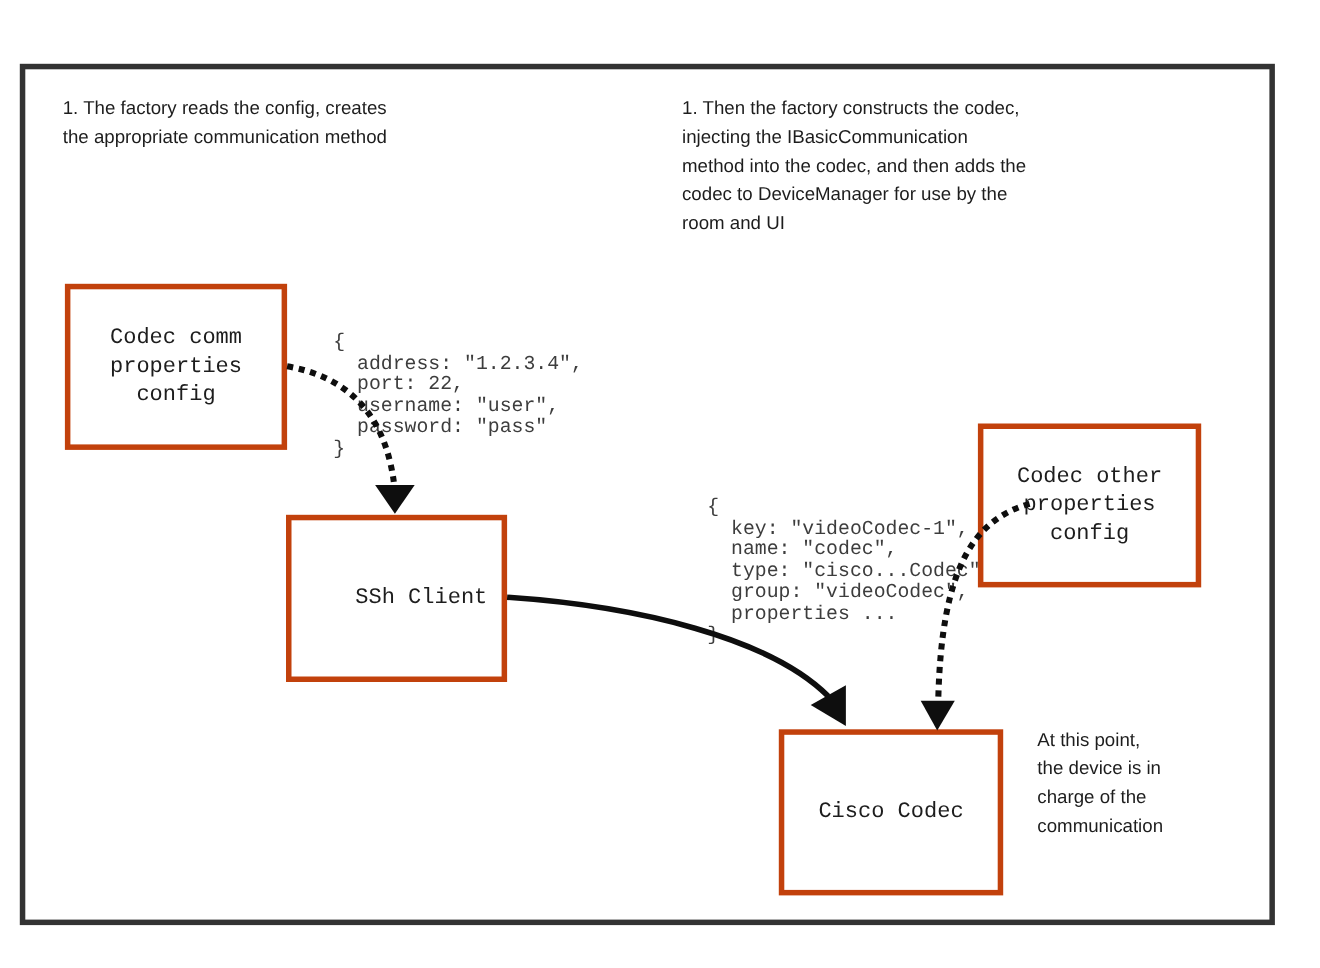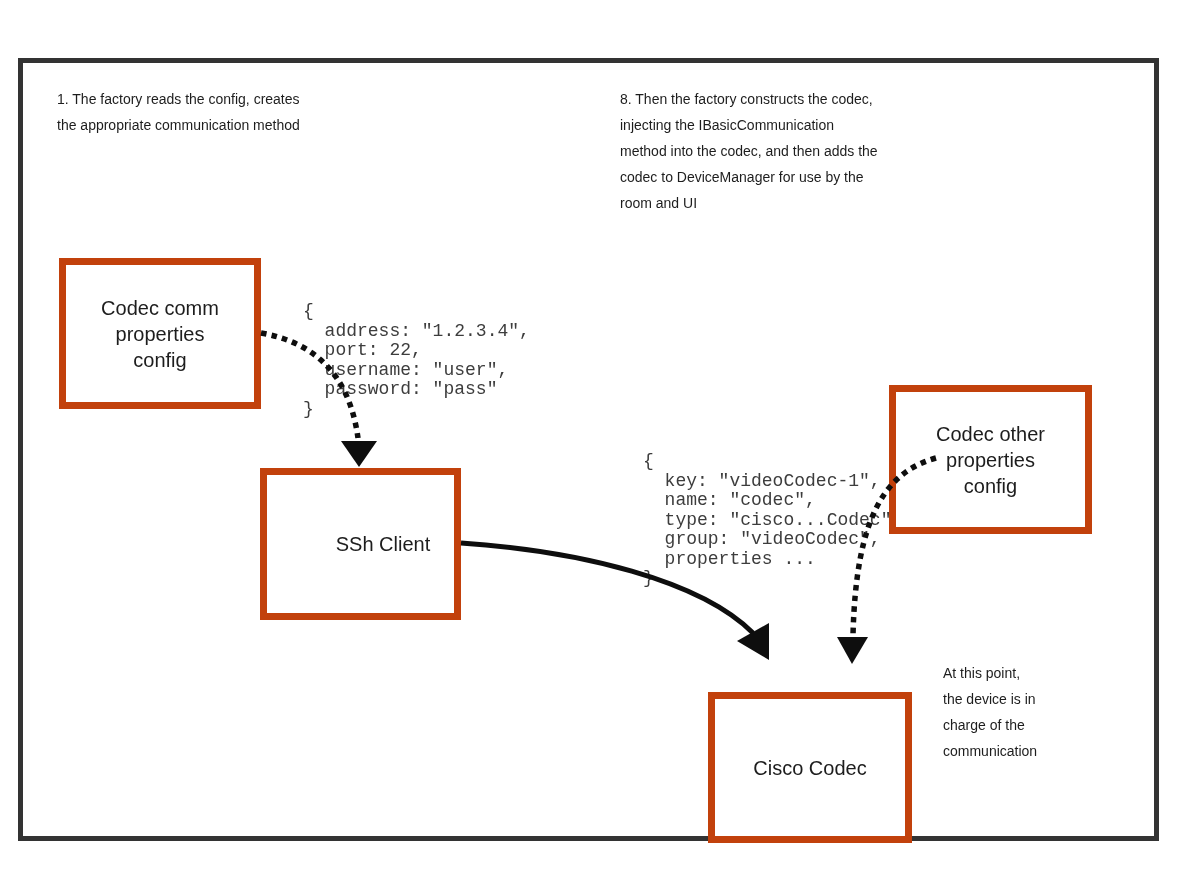--- a/index.html
+++ b/index.html
@@ -21,39 +21,40 @@
     left: 18px;
     top: 58px;
     width: 1141px;
     height: 783px;
     border: 5px solid #333333;
     box-sizing: border-box;
     background: #ffffff;
   }
   .node {
     position: absolute;
-    border: 7px solid #c2410c;
+    border: 5px solid #c2410c;
     box-sizing: border-box;
     background: #ffffff;
     display: flex;
     align-items: center;
     justify-content: center;
     text-align: center;
     font-size: 20px;
     line-height: 26px;
     white-space: pre-line;
     z-index: 3;
+    font-family: Liberation Mono, monospace;
   }
   #node-codec-comm  { left: 59px;  top: 258px; width: 202px; height: 151px; }
   #node-ssh-client  { left: 260px; top: 468px; width: 201px; height: 152px; padding-left: 45px; }
   #node-codec-other { left: 889px; top: 385px; width: 203px; height: 149px; }
-  #node-cisco-codec { left: 708px; top: 663px; width: 204px; height: 151px; margin-top: 29px; }
+  #node-cisco-codec { left: 708px; top: 663px; width: 204px; height: 151px; }
   .annotation {
     position: absolute;
-    font-size: 14px;
+    font-size: 17px;
     line-height: 26px;
     white-space: pre-line;
     z-index: 2;
   }
   #step1 { left: 57px;  top: 86px;  width: 480px; }
   #step2 { left: 620px; top: 86px;  width: 490px; }
   #final-note { left: 943px; top: 660px; width: 230px; }
   .code {
     position: absolute;
     margin: 0;
@@ -94,21 +95,21 @@
 </head>
 <body>
 
 <div id="canvas">
 
   <div class="frame"></div>
 
   <div class="annotation" id="step1">1. The factory reads the config, creates
 the appropriate communication method</div>
 
-  <div class="annotation" id="step2">8. Then the factory constructs the codec,
+  <div class="annotation" id="step2">1. Then the factory constructs the codec,
 injecting the IBasicCommunication
 method into the codec, and then adds the
 codec to DeviceManager for use by the
 room and UI</div>
 
   <div class="annotation" id="final-note">At this point,
 the device is in
 charge of the
 communication</div>
 

